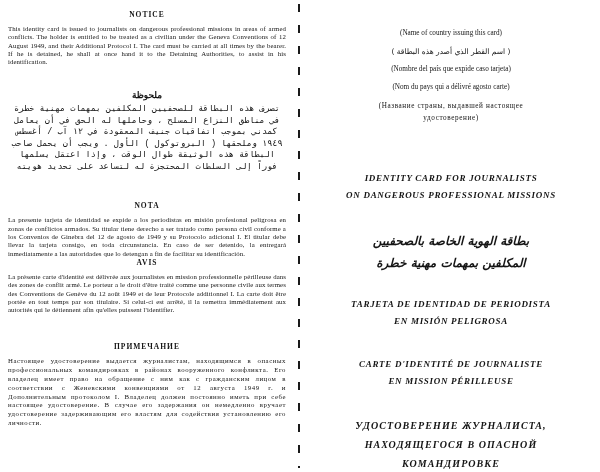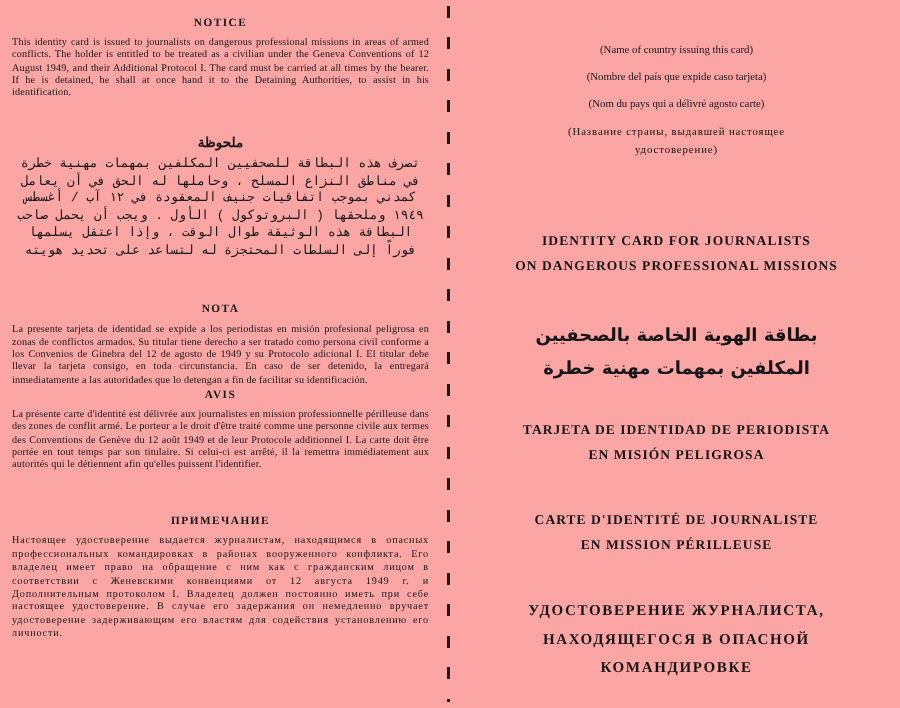--- a/index.html
+++ b/index.html
@@ -6,21 +6,21 @@
     margin: 0;
     padding: 0;
     background: #e8e8e4;
     font-family: "Liberation Serif", serif;
   }
   .scan {
     position: relative;
     width: 600px;
     height: 472px;
     margin: 0 auto;
-    background: #fca5a5;
+    background: #ffffff;
     color: #151515;
     overflow: hidden;
   }
   
   .page-left {
     position: absolute;
     left: 0; top: 0;
     width: 292px; height: 472px;
     padding: 6px 6px 0 8px;
     box-sizing: border-box;
@@ -99,20 +99,21 @@
     line-height: 12px;
   }
   .titles-block { margin-top: 46px; }
   .card-title {
     font-weight: bold;
     white-space: pre-line;
     font-size: 9px;
     line-height: 17px;
     letter-spacing: 0.7px;
     margin-bottom: 26px;
+    font-style: italic;
   }
   .card-title.ar {
     direction: rtl;
     font-family: "DejaVu Sans", "Liberation Serif", sans-serif;
     font-size: 12px;
     line-height: 22px;
     letter-spacing: 0;
     margin-bottom: 22px;
   }
   .card-title.ru {
@@ -154,20 +155,21 @@
       <p class="section-body">Настоящее удостоверение выдается журналистам, находящимся в опасных профессиональных командировках в районах вооруженного конфликта. Его владелец имеет право на обращение с ним как с гражданским лицом в соответствии с Женевскими конвенциями от 12 августа 1949 г. и Дополнительным протоколом I. Владелец должен постоянно иметь при себе настоящее удостоверение. В случае его задержания он немедленно вручает удостоверение задерживающим его властям для содействия установлению его личности.</p>
     </div>
 
   </div>
 
   <div class="page-divider"></div>
 
   <div class="page-right">
 
     <div class="country-line">(Name of country issuing this card)</div>
+    <div class="country-line ar" dir="rtl">( اسم القطر الذي أصدر هذه البطاقة )</div>
     <div class="country-line">(Nombre del país que expide caso tarjeta)</div>
     <div class="country-line">(Nom du pays qui a délivré agosto carte)</div>
     <div class="country-line ru">(Название страны, выдавшей настоящее
 удостоверение)</div>
 
     <div class="titles-block">
       <div class="card-title">IDENTITY CARD FOR JOURNALISTS
 ON DANGEROUS PROFESSIONAL MISSIONS</div>
       <div class="card-title ar" dir="rtl">بطاقة الهوية الخاصة بالصحفيين
 المكلفين بمهمات مهنية خطرة</div>

